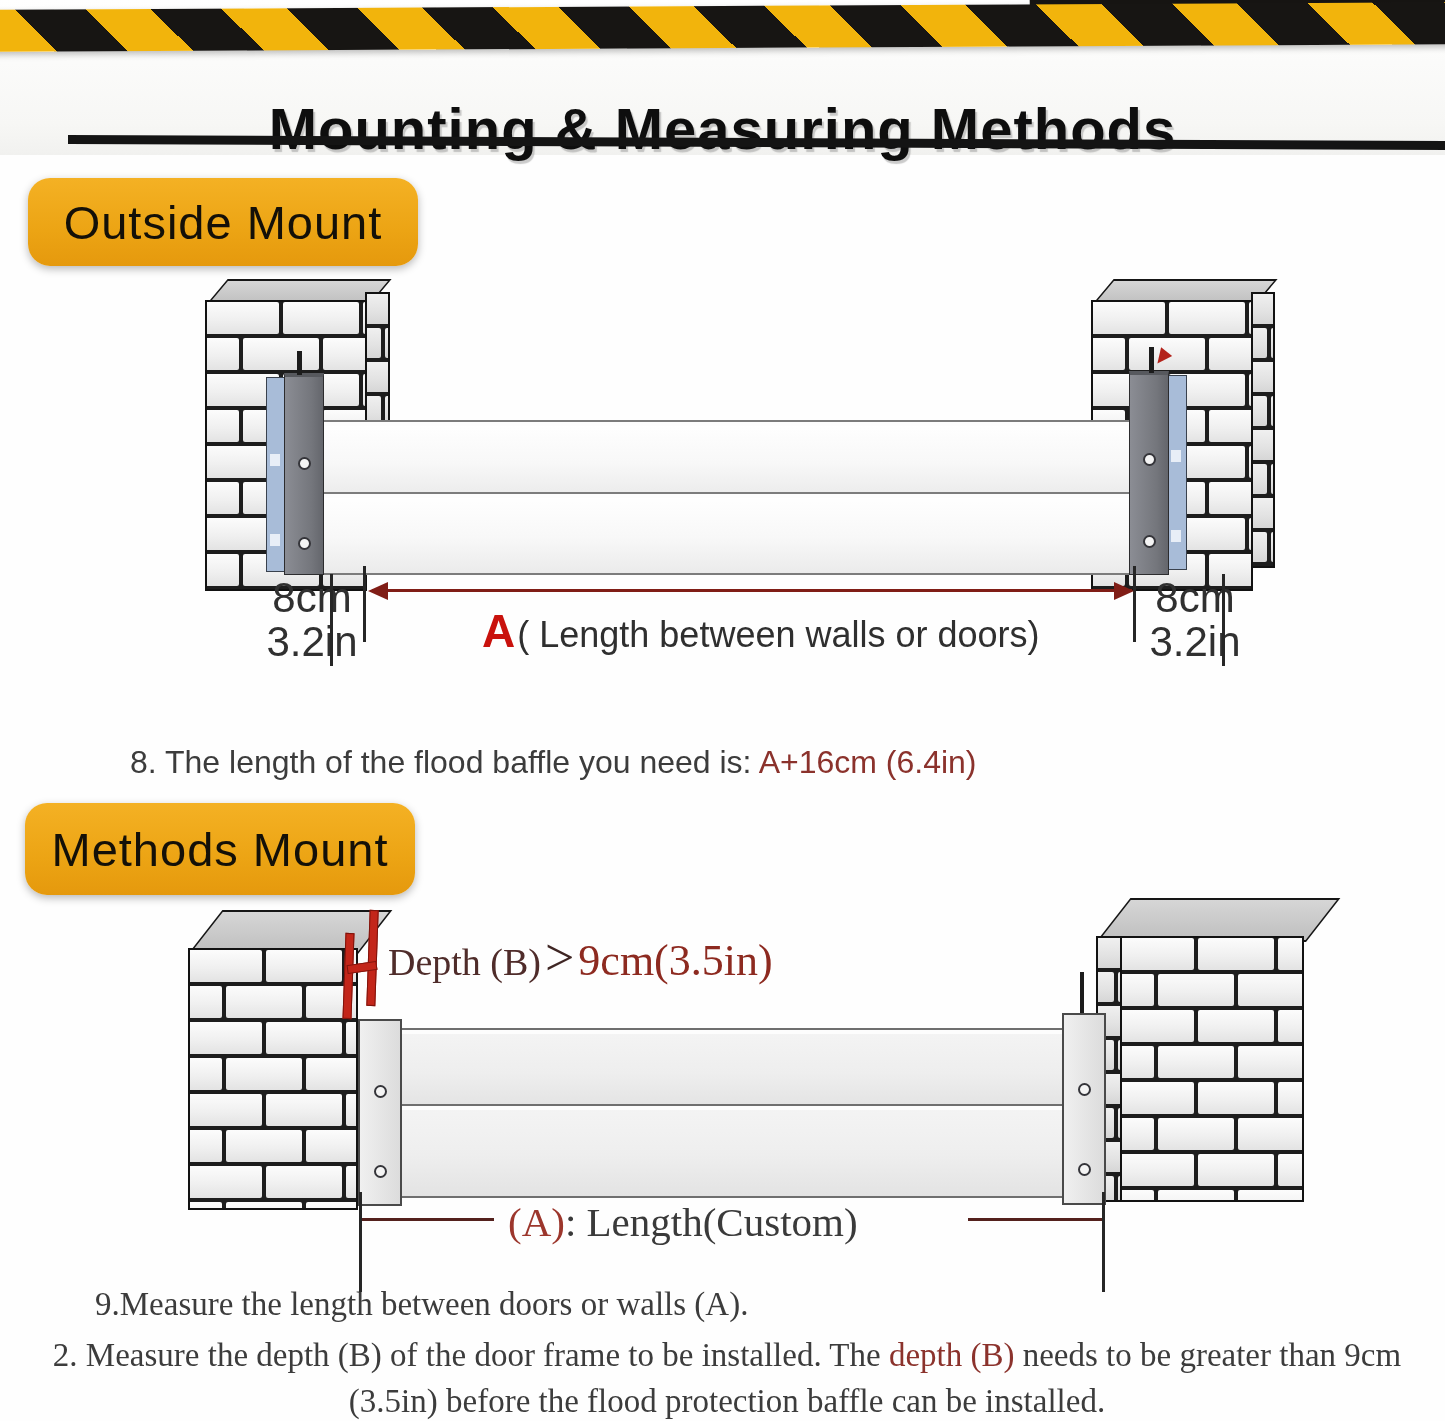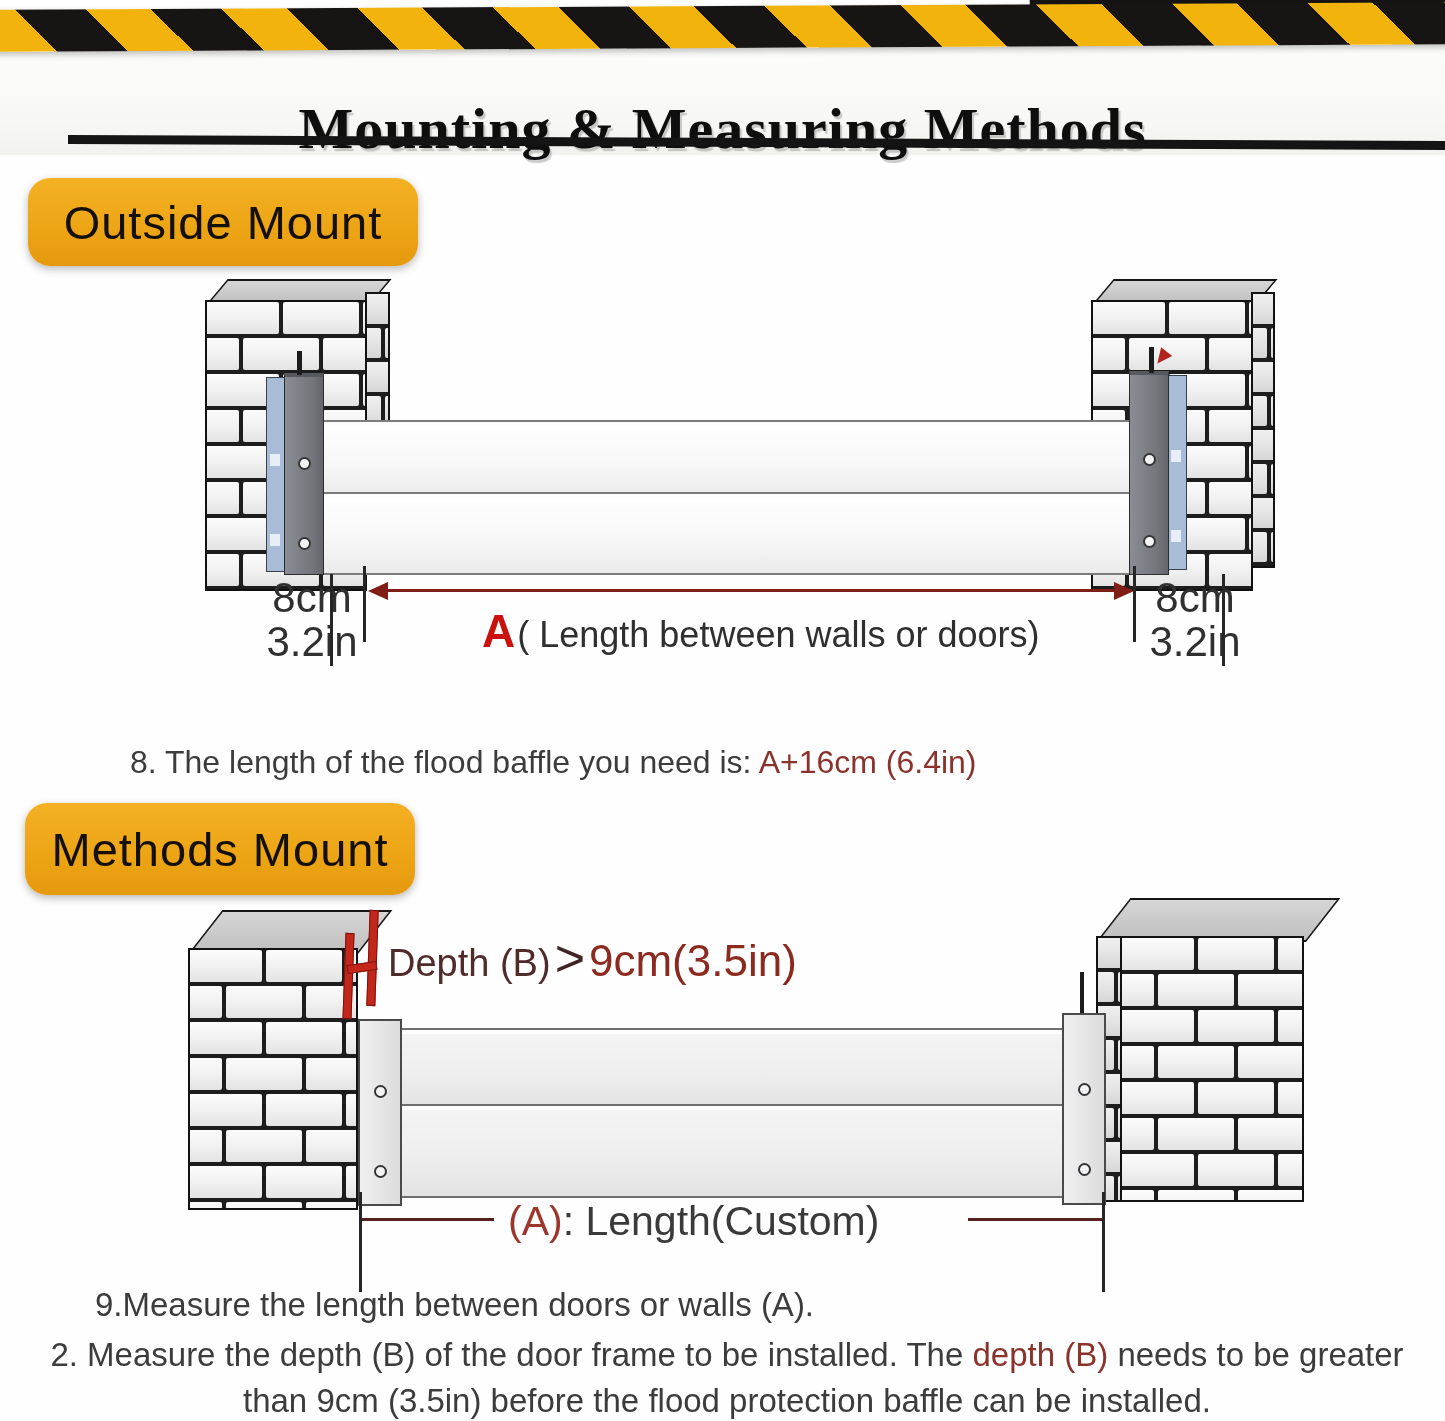--- a/index.html
+++ b/index.html
@@ -5,21 +5,21 @@
   :root{
     --hazard-yellow:#f2b40c; --hazard-black:#171513; --badge-yellow:#efa81d;
     --accent-red:#c9120d; --dim-red:#801d16; --maroon-text:#8b322c;
     --body-text:#3c3c3c; --bracket-blue:#a8bcd8; --bracket-gray:#7e8086;
   }
   html,body{margin:0;padding:0;background:#ffffff;}
   .page{position:relative;width:1445px;height:1421px;background:#fefefe;overflow:hidden;
         font-family:"Liberation Sans",sans-serif;}
   .abs{position:absolute;}
   
-  .banner{position:absolute;left:0;top:0;width:1445px;height:155px;background:linear-gradient(180deg,#ffffff 0%,#f7f7f5 80%,#f1f1ef 100%);font-family:Liberation Serif, serif;}
+  .banner{position:absolute;left:0;top:0;width:1445px;height:155px;background:linear-gradient(180deg,#ffffff 0%,#f7f7f5 80%,#f1f1ef 100%);}
   .tape-top-black{position:absolute;left:1030px;top:-8px;width:430px;height:34px;background:var(--hazard-black);transform:rotate(-1.6deg);}
   .tape{position:absolute;left:-8px;top:6px;width:1465px;height:42px;
         background:repeating-linear-gradient(45deg,var(--hazard-yellow) 0 46px,var(--hazard-black) 46px 96px);
         box-shadow:0 3px 6px rgba(0,0,0,.25);transform:rotate(-0.3deg);}
   .banner-title{position:absolute;left:0;top:56px;width:1445px;text-align:center;
         font-size:58px;font-weight:700;color:#0e0e0e;letter-spacing:1px;
         text-shadow:2px 3px 1px rgba(110,110,110,.35);}
   .banner-bar{position:absolute;left:68px;top:138px;width:1377px;height:9px;background:#141414;transform:rotate(.25deg);}
   
   .badge{position:absolute;display:flex;align-items:center;justify-content:center;
@@ -220,21 +220,21 @@
 
     <div class="step-line" style="left:130px;top:744px;">
       <span>8. The length of the flood baffle you need is: </span><span class="maroon">A+16cm (6.4in)</span>
     </div>
   </section>
 
   <div class="badge" style="left:25px;top:803px;width:390px;height:92px;">
     <span>Methods Mount</span>
   </div>
 
-  <section class="abs" style="left:0;top:0;width:1445px;height:1049px;">
+  <section class="abs" style="left:0;top:0;width:1445px;height:1049px;font-family:Liberation Serif, serif;">
 
     <div class="topface steep" style="left:188px;top:910px;width:166px;height:40px;"></div>
     <div class="bricks" style="left:188px;top:948px;width:166px;height:258px;z-index:0;">
         <i style="left:-4px;top:0px;width:76px;height:32px"></i>
         <i style="left:76px;top:0px;width:76px;height:32px"></i>
         <i style="left:156px;top:0px;width:76px;height:32px"></i>
         <i style="left:-44px;top:36px;width:76px;height:32px"></i>
         <i style="left:36px;top:36px;width:76px;height:32px"></i>
         <i style="left:116px;top:36px;width:76px;height:32px"></i>
         <i style="left:-4px;top:72px;width:76px;height:32px"></i>

